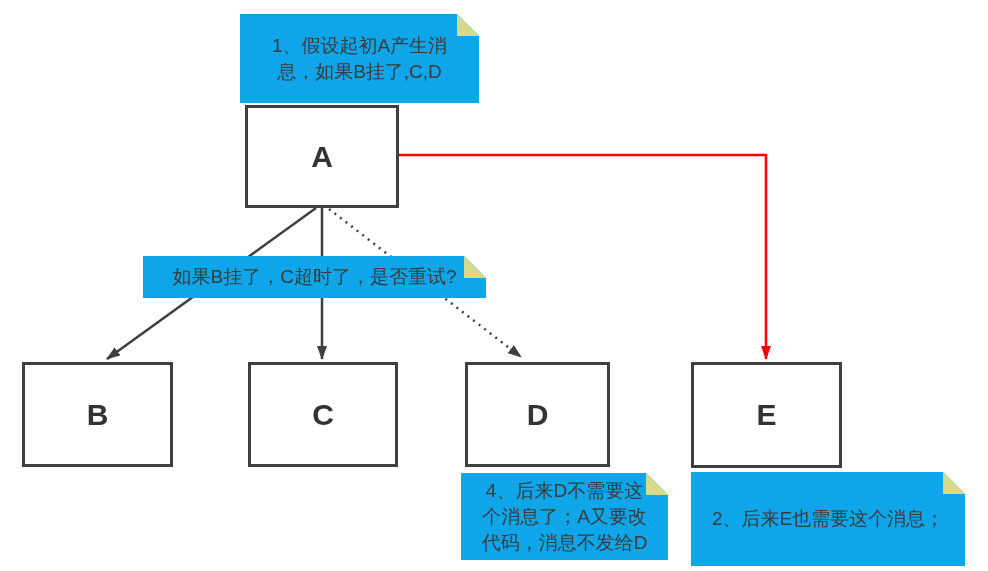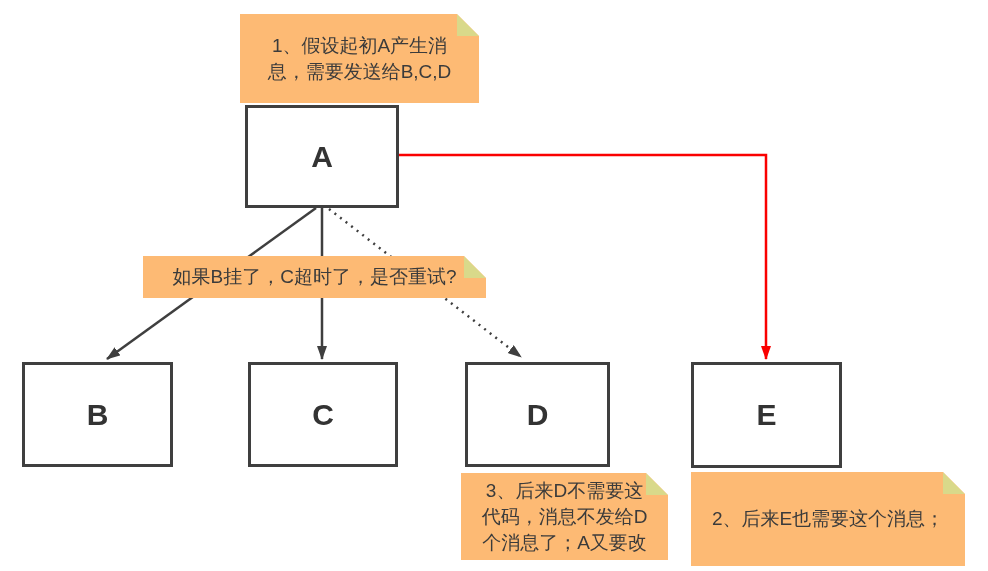--- a/index.html
+++ b/index.html
@@ -17,21 +17,21 @@
     border:3px solid #3f3f3f;
     box-sizing:border-box;
     display:flex;align-items:center;justify-content:center;
   }
   .box-label{
     font-size:30px;font-weight:bold;color:#333333;
     line-height:1;
   }
   .note{
     position:absolute;
-    background:#fdba74;
+    background:#0ea5e9;
     color:#3b3b3b;
     font-size:19px;
     line-height:26px;
     display:flex;flex-direction:column;
     align-items:center;justify-content:center;
     text-align:center;
     box-sizing:border-box;
     clip-path:polygon(0 0, calc(100% - 22px) 0, 100% 22px, 100% 100%, 0 100%);
   }
   .note .fold{
@@ -74,33 +74,33 @@
   <div class="box" style="left:465px;top:362px;width:145px;height:105px">
     <span class="box-label">D</span>
   </div>
   <div class="box" style="left:691px;top:362px;width:151px;height:106px">
     <span class="box-label">E</span>
   </div>
 
   <div class="note" style="left:240px;top:14px;width:239px;height:89px">
     <div class="fold"></div>
     <div class="line">1、假设起初A产生消</div>
-    <div class="line">息，需要发送给B,C,D</div>
+    <div class="line">息，如果B挂了,C,D</div>
   </div>
 
   <div class="note" style="left:143px;top:256px;width:343px;height:42px">
     <div class="fold"></div>
     <div class="line">如果B挂了，C超时了，是否重试?</div>
   </div>
 
   <div class="note" style="left:461px;top:473px;width:207px;height:87px">
     <div class="fold"></div>
-    <div class="line">3、后来D不需要这</div>
+    <div class="line">4、后来D不需要这</div>
+    <div class="line">个消息了；A又要改</div>
     <div class="line">代码，消息不发给D</div>
-    <div class="line">个消息了；A又要改</div>
   </div>
 
   <div class="note" style="left:691px;top:472px;width:274px;height:94px">
     <div class="fold"></div>
     <div class="line">2、后来E也需要这个消息；</div>
   </div>
 
 </div>
 
 </body></html>

